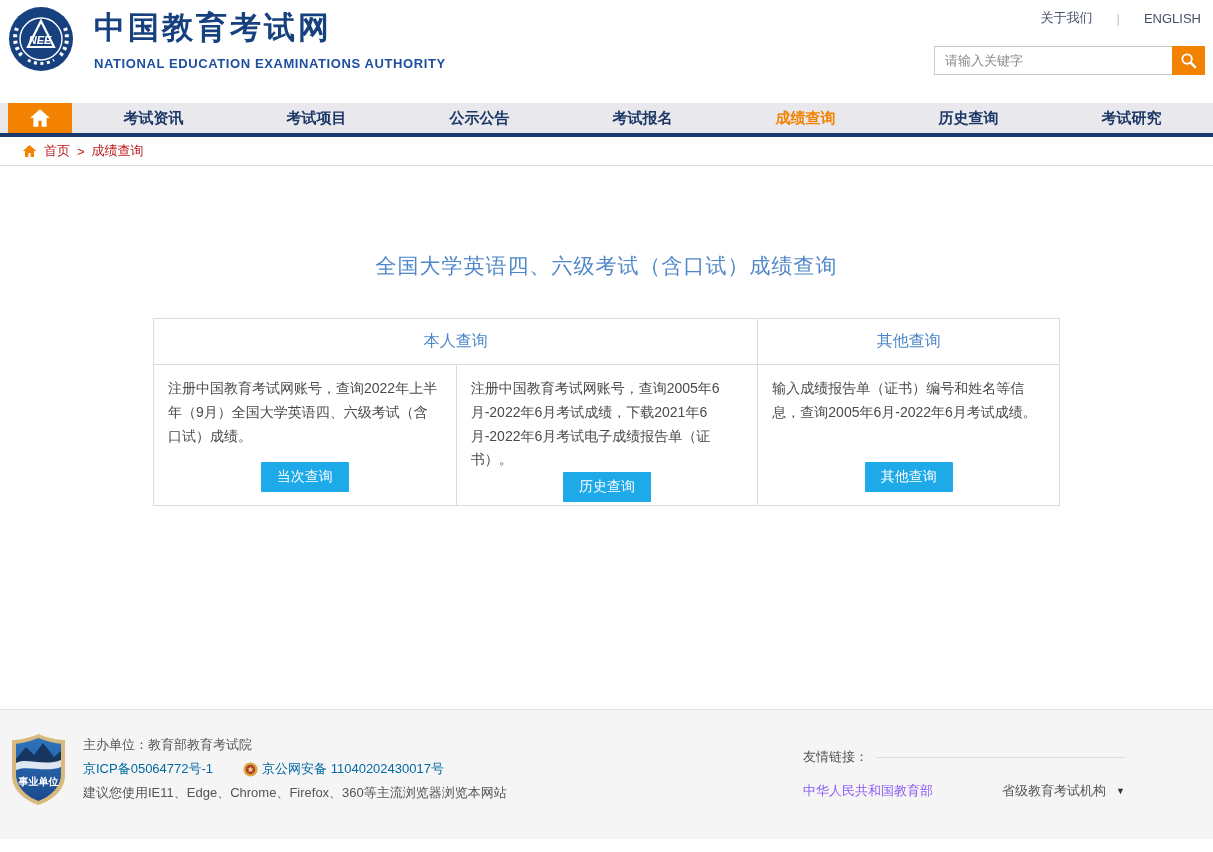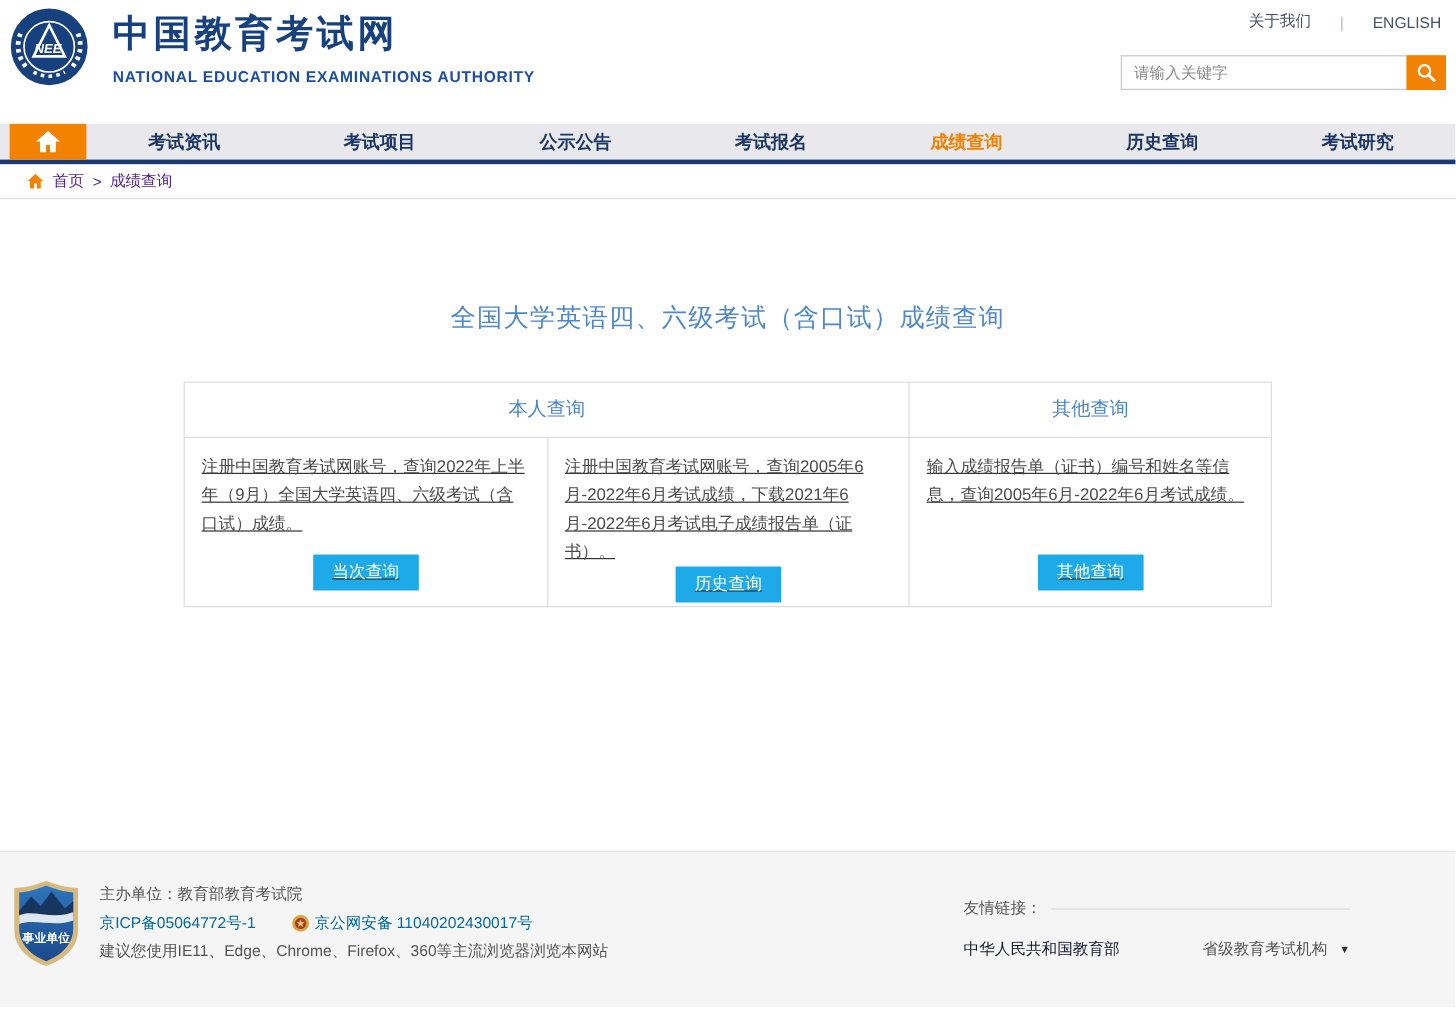--- a/index.html
+++ b/index.html
@@ -23,46 +23,46 @@
 
   
   .main-nav { display: flex; height: 34px; background: #E9E9ED; border-bottom: 4px solid #1C3A70; }
   .home-tab { width: 64px; margin-left: 8px; background: #F28200; display: flex; align-items: center; justify-content: center; }
   .nav-items { flex: 1; display: flex; }
   .nav-item { flex: 1; display: flex; align-items: center; justify-content: center; font-size: 15px; font-weight: bold; color: #1C3765; }
   .nav-item.active { color: #F28200; }
 
   
   .breadcrumb { height: 29px; display: flex; align-items: center; padding-left: 22px; gap: 7px; font-size: 13px; border-bottom: 1px solid #dcdcdc; background: #fff; }
-  .breadcrumb a, .breadcrumb span { color: #4c1d95; }
+  .breadcrumb a, .breadcrumb span { color: #b91c1c; }
 
   
   .content { height: 543px; background: #fff; }
   .page-title { padding-top: 86px; text-align: center; font-size: 21px; font-weight: normal; color: #4F87C8; line-height: 28px; letter-spacing: 1px; }
   .qtable { width: 907px; margin: 38px auto 0; border: 1px solid #dcdcdc; }
   .qtable-header { display: grid; grid-template-columns: 2fr 1fr; height: 46px; border-bottom: 1px solid #dcdcdc; }
   .hcell { display: flex; align-items: center; justify-content: center; font-size: 16px; color: #4B86C8; }
   .hcell + .hcell { border-left: 1px solid #dcdcdc; }
-  .qtable-body { display: grid; grid-template-columns: 1fr 1fr 1fr; text-decoration: underline; }
+  .qtable-body { display: grid; grid-template-columns: 1fr 1fr 1fr; }
   .cell { height: 140px; padding: 12px 14px 13px; display: flex; flex-direction: column; }
   .cell + .cell { border-left: 1px solid #dcdcdc; }
   .cell p { font-size: 14px; color: #4a4a4a; line-height: 1.7; }
   .qbtn { margin-top: auto; align-self: center; background: #1EA9E8; color: #fff; border: none; font-size: 14px; font-family: inherit; padding: 6px 16px; cursor: pointer; border-radius: 1px; }
 
   
   .site-footer { height: 130px; background: #F5F5F6; border-top: 1px solid #e2e2e2; display: flex; padding: 23px 0 0 10px; }
   .footer-info { margin-left: 16px; font-size: 13px; color: #555; }
   .footer-info .line { display: flex; align-items: center; height: 24px; }
   .footer-info a { color: #0369a1; }
   .police-wrap { display: flex; align-items: center; gap: 4px; margin-left: 30px; }
   .footer-links { margin-left: auto; margin-right: 88px; width: 322px; font-size: 13px; color: #555; }
   .fl-row1 { display: flex; align-items: center; margin-top: 15px; }
   .fl-row1 .hline { flex: 1; border-top: 1px solid #ddd; margin-left: 8px; }
   .fl-row2 { display: flex; justify-content: space-between; align-items: center; margin-top: 16px; }
-  .fl-row2 a { color: #0f172a; }
+  .fl-row2 a { color: #8b5cf6; }
   .dropdown { display: flex; align-items: center; gap: 10px; cursor: pointer; color: #555; }
   .dropdown .arrow { font-size: 9px; color: #333; }
 </style>
 </head>
 <body>
 
 <div class="page">
 
   <header class="site-header">
     <a class="logo">

